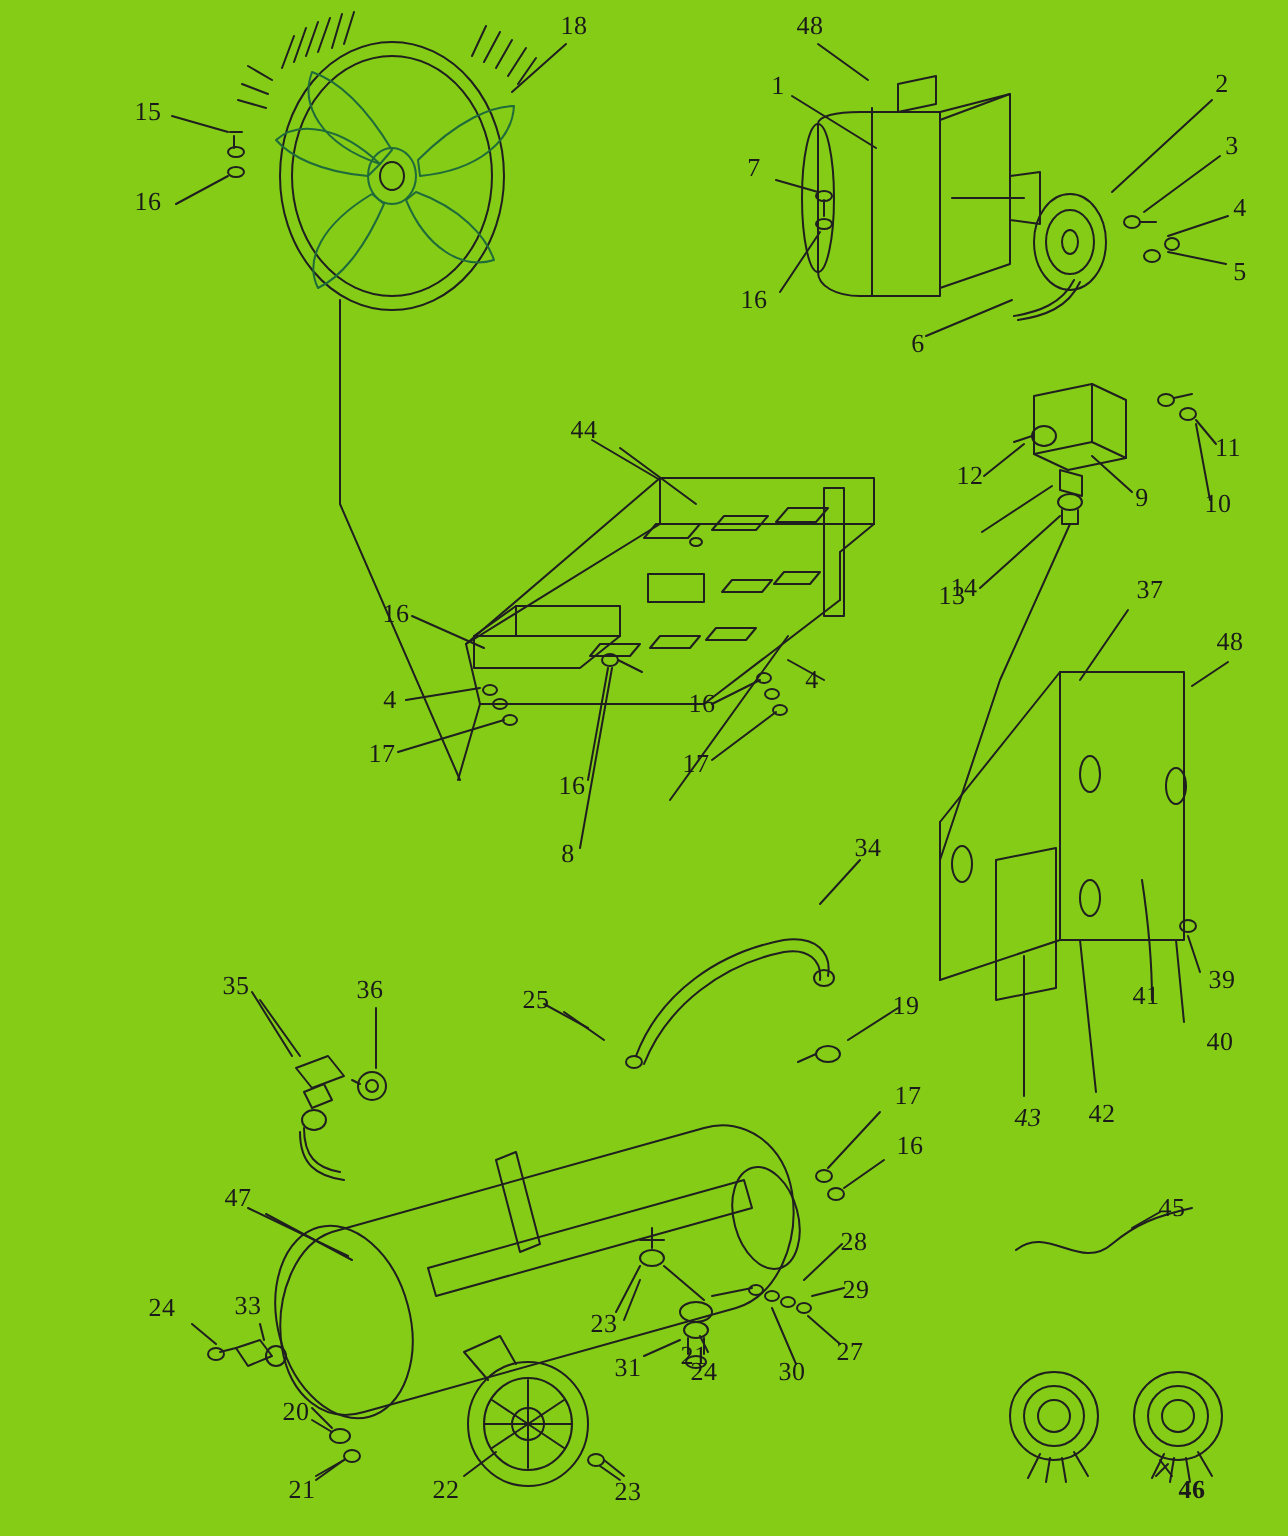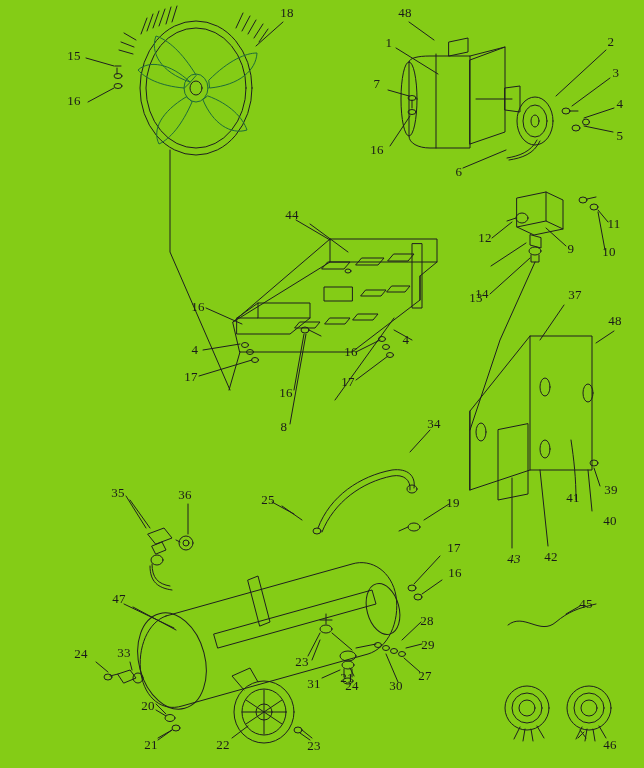--- a/index.html
+++ b/index.html
@@ -367,16 +367,16 @@
       <div class="callout" style="left: 302px; top: 662px;">23</div>
       <div class="callout" style="left: 425px; top: 676px;">27</div>
       <div class="callout" style="left: 314px; top: 684px;">31</div>
       <div class="callout" style="left: 347px; top: 678px;">21</div>
       <div class="callout" style="left: 352px; top: 686px;">24</div>
       <div class="callout" style="left: 396px; top: 686px;">30</div>
       <div class="callout" style="left: 148px; top: 706px;">20</div>
       <div class="callout" style="left: 151px; top: 745px;">21</div>
       <div class="callout" style="left: 223px; top: 745px;">22</div>
       <div class="callout" style="left: 314px; top: 746px;">23</div>
-      <div class="callout" style="left: 610px; top: 745px;">46</div>
+      <div class="callout" style="left: 596px; top: 745px; font-weight: bold;">46</div>
     </div>
 
 </div>
 
 </body></html>

